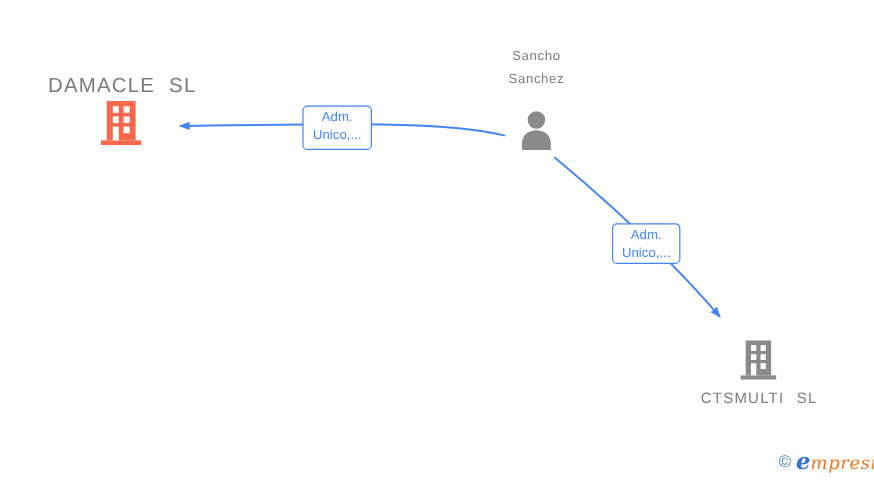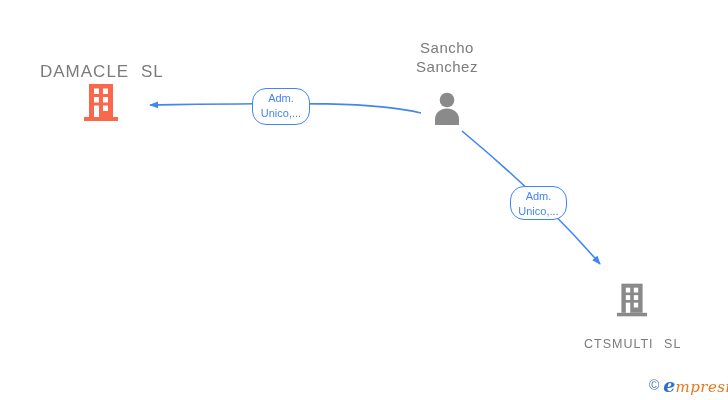--- a/index.html
+++ b/index.html
@@ -22,28 +22,28 @@
     color: #7b7b7b;
     text-align: center;
     white-space: nowrap;
   }
   .company-label {
     font-size: 17px;
     letter-spacing: 1px;
     word-spacing: 6px;
   }
   .person-label {
-    font-size: 15px;
+    font-size: 11px;
     line-height: 19px;
     letter-spacing: 0.5px;
   }
   .edge-label {
     background: #ffffff;
     border: 1.5px solid #4285f4;
-    border-radius: 14px;
+    border-radius: 4px;
     color: #4285f4;
     font-size: 11px;
     line-height: 15px;
     text-align: center;
     padding: 2px 0;
     box-sizing: border-box;
     cursor: pointer;
   }
   .node { cursor: pointer; text-align: center; }
   .logo {
@@ -135,20 +135,20 @@
       </g>
       <g fill="#ffffff">
         <rect x="10" y="4.5" width="5" height="5.5"></rect>
         <rect x="19" y="4.5" width="5" height="5.5"></rect>
         <rect x="10" y="13" width="5" height="5.5"></rect>
         <rect x="19" y="13" width="5" height="5.5"></rect>
         <rect x="19" y="21.5" width="5" height="5.5"></rect>
         <rect x="10" y="21.5" width="5" height="11.5"></rect>
       </g>
     </svg>
-    <div class="node-label company-label" style="margin-top:54px; font-size:12.5px;">CTSMULTI SL</div>
+    <div class="node-label company-label" style="margin-top:42px; font-size:12.5px;">CTSMULTI SL</div>
   </div>
 
   <div class="abs logo" style="left:649px; top:374px;">
     <span class="copy">©</span><span class="brand-e">e</span><span class="brand-rest">mpresia</span>
   </div>
 
 </div>
 
 </body></html>

